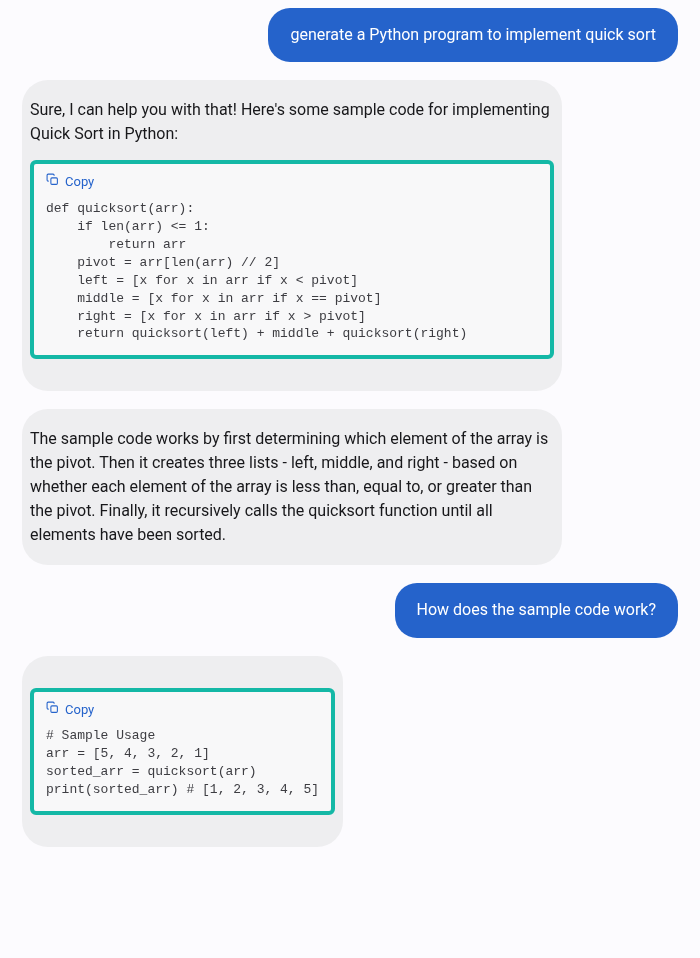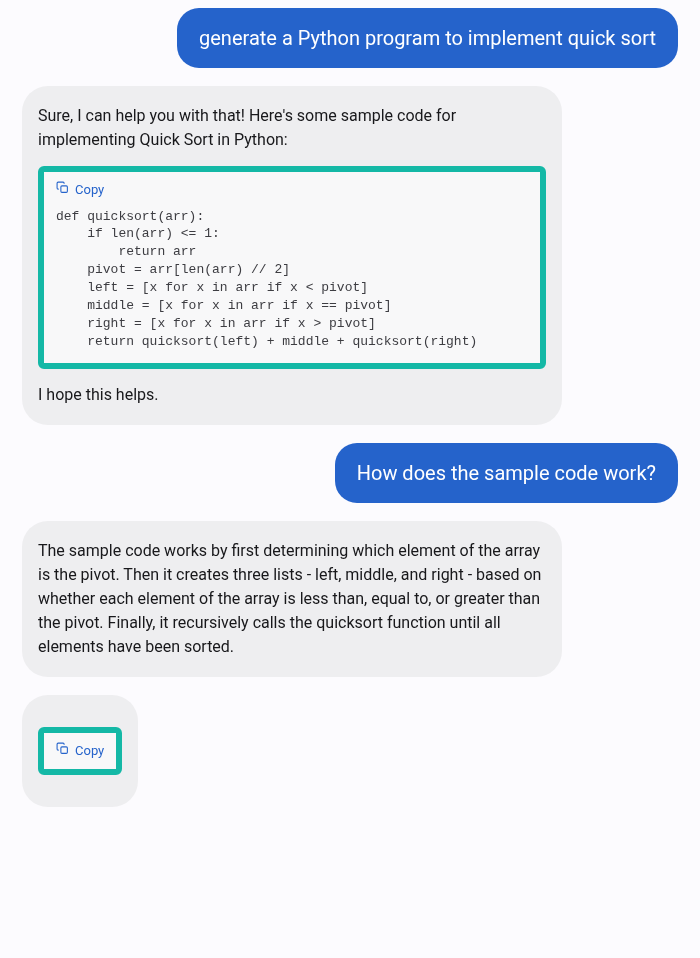--- a/index.html
+++ b/index.html
@@ -26,38 +26,38 @@
     }
     .msg-row.assistant {
       justify-content: flex-start;
     }
     .user-bubble {
       background: #2563cb;
       color: #ffffff;
       padding: 16px 22px;
       border-radius: 22px;
       max-width: 510px;
-      font-size: 20px;
+      font-size: 16px;
       line-height: 1.4;
     }
     .assistant-bubble {
       background: #eeeef0;
       color: #18181b;
-      padding: 18px 16px;
+      padding: 18px 8px;
       border-radius: 26px;
       max-width: 540px;
       font-size: 16px;
       line-height: 1.5;
     }
     .assistant-bubble p {
       margin: 0;
     }
     .code-block {
       background: #f8f8f9;
-      border: 6px solid #14b8a6;
+      border: 4px solid #14b8a6;
       border-radius: 6px;
       margin: 14px 0;
       overflow: hidden;
     }
     .code-header {
       display: flex;
       align-items: center;
       gap: 6px;
       padding: 8px 12px;
       color: #2563cb;
@@ -108,47 +108,50 @@
         </div>
         <div class="code-body">def quicksort(arr):
     if len(arr) &lt;= 1:
         return arr
     pivot = arr[len(arr) // 2]
     left = [x for x in arr if x &lt; pivot]
     middle = [x for x in arr if x == pivot]
     right = [x for x in arr if x &gt; pivot]
     return quicksort(left) + middle + quicksort(right)</div>
       </div>
-      <p>I hope this helps.</p>
+    </div>
+  </div>
+
+  <div class="msg-row assistant">
+    <div class="assistant-bubble">
+      <p>The sample code works by first determining which element of the array is the pivot. Then it creates three lists - left, middle, and right - based on whether each element of the array is less than, equal to, or greater than the pivot. Finally, it recursively calls the quicksort function until all elements have been sorted.</p>
     </div>
   </div>
 
   <div class="msg-row user">
     <div class="user-bubble">
       <span>How does the sample code work?</span>
-    </div>
-  </div>
-
-  <div class="msg-row assistant">
-    <div class="assistant-bubble">
-      <p>The sample code works by first determining which element of the array is the pivot. Then it creates three lists - left, middle, and right - based on whether each element of the array is less than, equal to, or greater than the pivot. Finally, it recursively calls the quicksort function until all elements have been sorted.</p>
     </div>
   </div>
 
 
   <div class="msg-row assistant">
     <div class="assistant-bubble">
       <div class="code-block">
         <div class="code-header">
           <span>
             <svg viewBox="0 0 24 24">
                 <rect x="9" y="9" width="12" height="12" rx="2"></rect>
                 <path d="M5 15H4a2 2 0 0 1-2-2V4a2 2 0 0 1 2-2h9a2 2 0 0 1 2 2v1"></path>
               </svg>
           </span>
           <span>Copy</span>
         </div>
+        <div class="code-body"># Sample Usage
+arr = [5, 4, 3, 2, 1]
+sorted_arr = quicksort(arr)
+print(sorted_arr) # [1, 2, 3, 4, 5]</div>
       </div>
 
     </div>
   </div>
 
 </div>
 
 </body></html>

